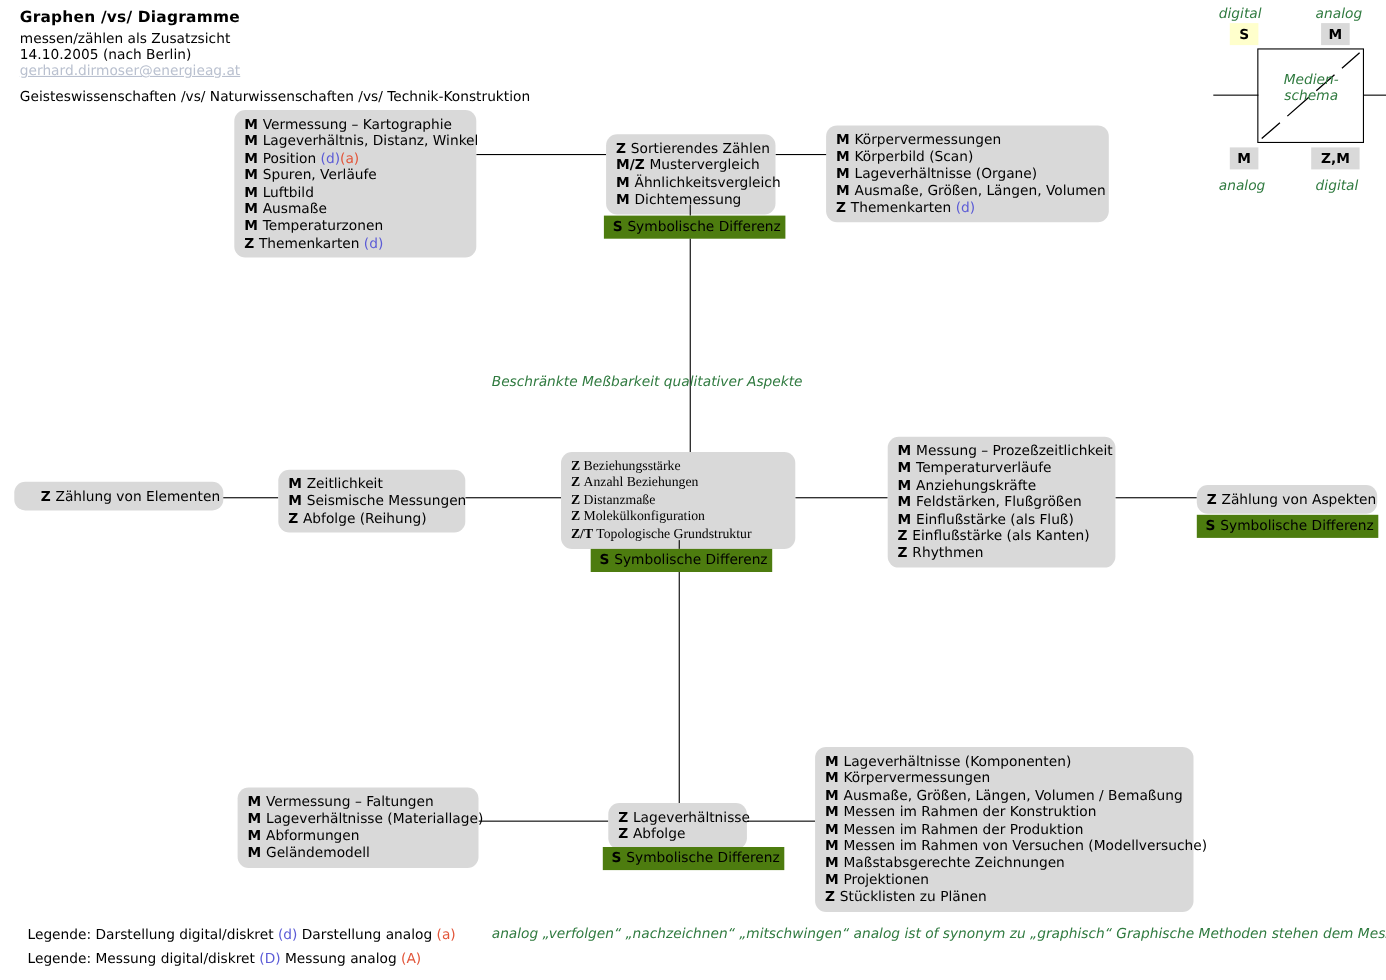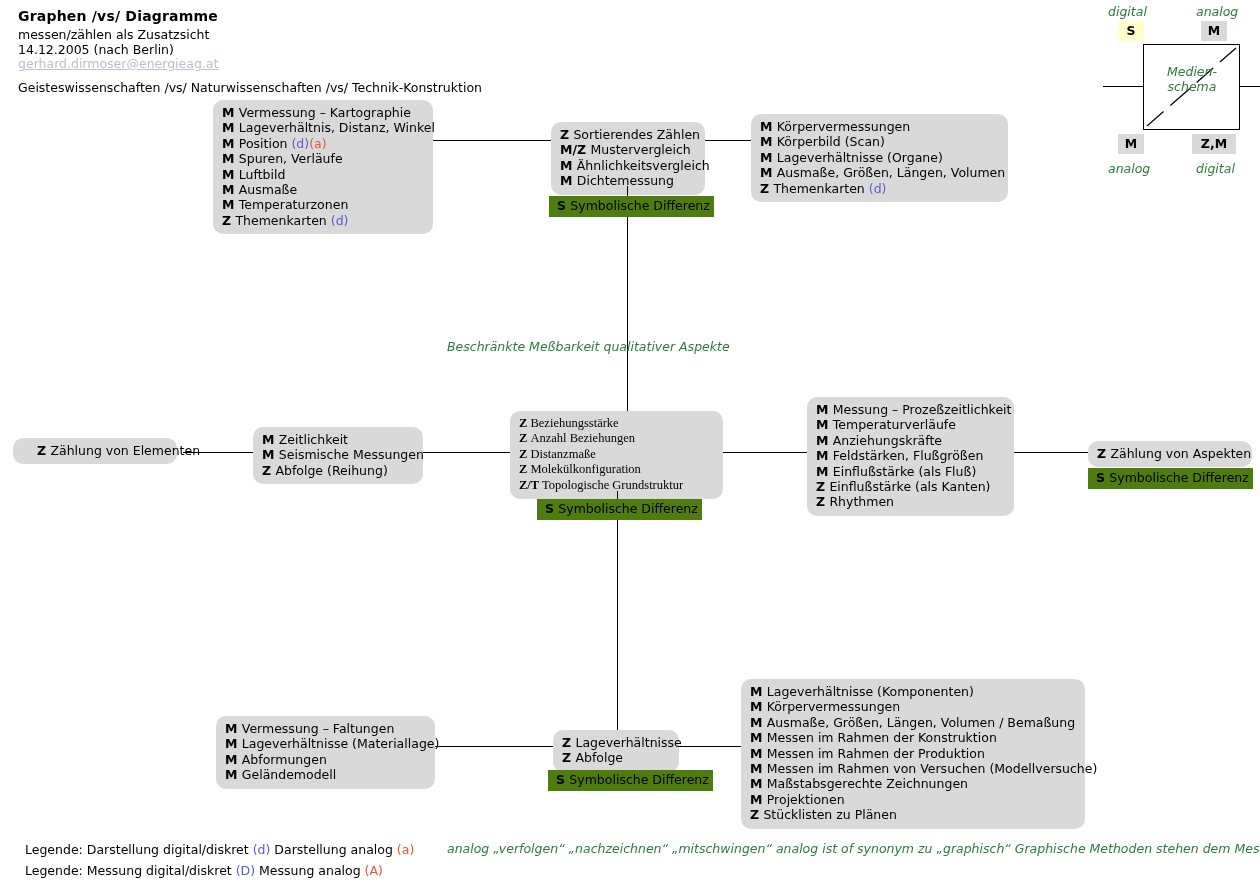--- a/index.html
+++ b/index.html
@@ -120,21 +120,21 @@
     font-size: 12.5px;
     white-space: nowrap;
     line-height: 15px;
   }
 </style>
 </head>
 <body>
 
 <div class="abs" id="title">Graphen /vs/ Diagramme</div>
 <div class="abs" id="subtitle1">messen/zählen als Zusatzsicht</div>
-<div class="abs" id="subtitle2">14.12.2005 (nach Berlin)</div>
+<div class="abs" id="subtitle2">14.10.2005 (nach Berlin)</div>
 <div class="abs" id="email">gerhard.dirmoser@energieag.at</div>
 <div class="abs" id="disciplines">
   <span class="ln">Geisteswissenschaften /vs/</span>
   <span class="ln">Naturwissenschaften /vs/</span>
   <span class="ln">Technik-Konstruktion</span>
 </div>
 
 <div class="abs ms-cap" style="left:1108px; top:4px;">digital</div>
 <div class="abs ms-chip hl" style="left:1118px; top:21px;">S</div>
 <div class="abs ms-cap" style="left:1196px; top:4px;">analog</div>
@@ -192,21 +192,21 @@
 <div class="abs green" style="left:447px; top:340px;">
   <span class="ln">Beschränkte Meßbarkeit</span>
   <span class="ln">qualitativer Aspekte</span>
 </div>
 
 <div class="abs hline" style="left:183px; top:452px; width:70px;"></div>
 <div class="abs hline" style="left:423px; top:452px; width:87px;"></div>
 <div class="abs hline" style="left:723px; top:452px; width:84px;"></div>
 <div class="abs hline" style="left:1014px; top:452px; width:74px;"></div>
 
-<div class="abs box" id="n-zaehlung-elemente" style="left:13px; top:438px; width:164px;padding-left:24px;">
+<div class="abs box" id="n-zaehlung-elemente" style="left:13px; top:438px; width:190px;padding-left:24px;">
     <span class="ln"><span class="pfx">Z </span><span>Zählung von Elementen</span></span>
   </div>
 
 <div class="abs box" id="n-zeitlichkeit" style="left:253px; top:427px; width:170px;">
     <span class="ln"><span class="pfx">M </span><span>Zeitlichkeit</span></span>
     <span class="ln"><span class="pfx">M </span><span>Seismische Messungen</span></span>
     <span class="ln"><span class="pfx">Z </span><span>Abfolge (Reihung)</span></span>
   </div>
 
 <div class="abs box" id="n-beziehung" style="left:510px; top:411px; width:213px;font-family:Liberation Serif, serif;">

